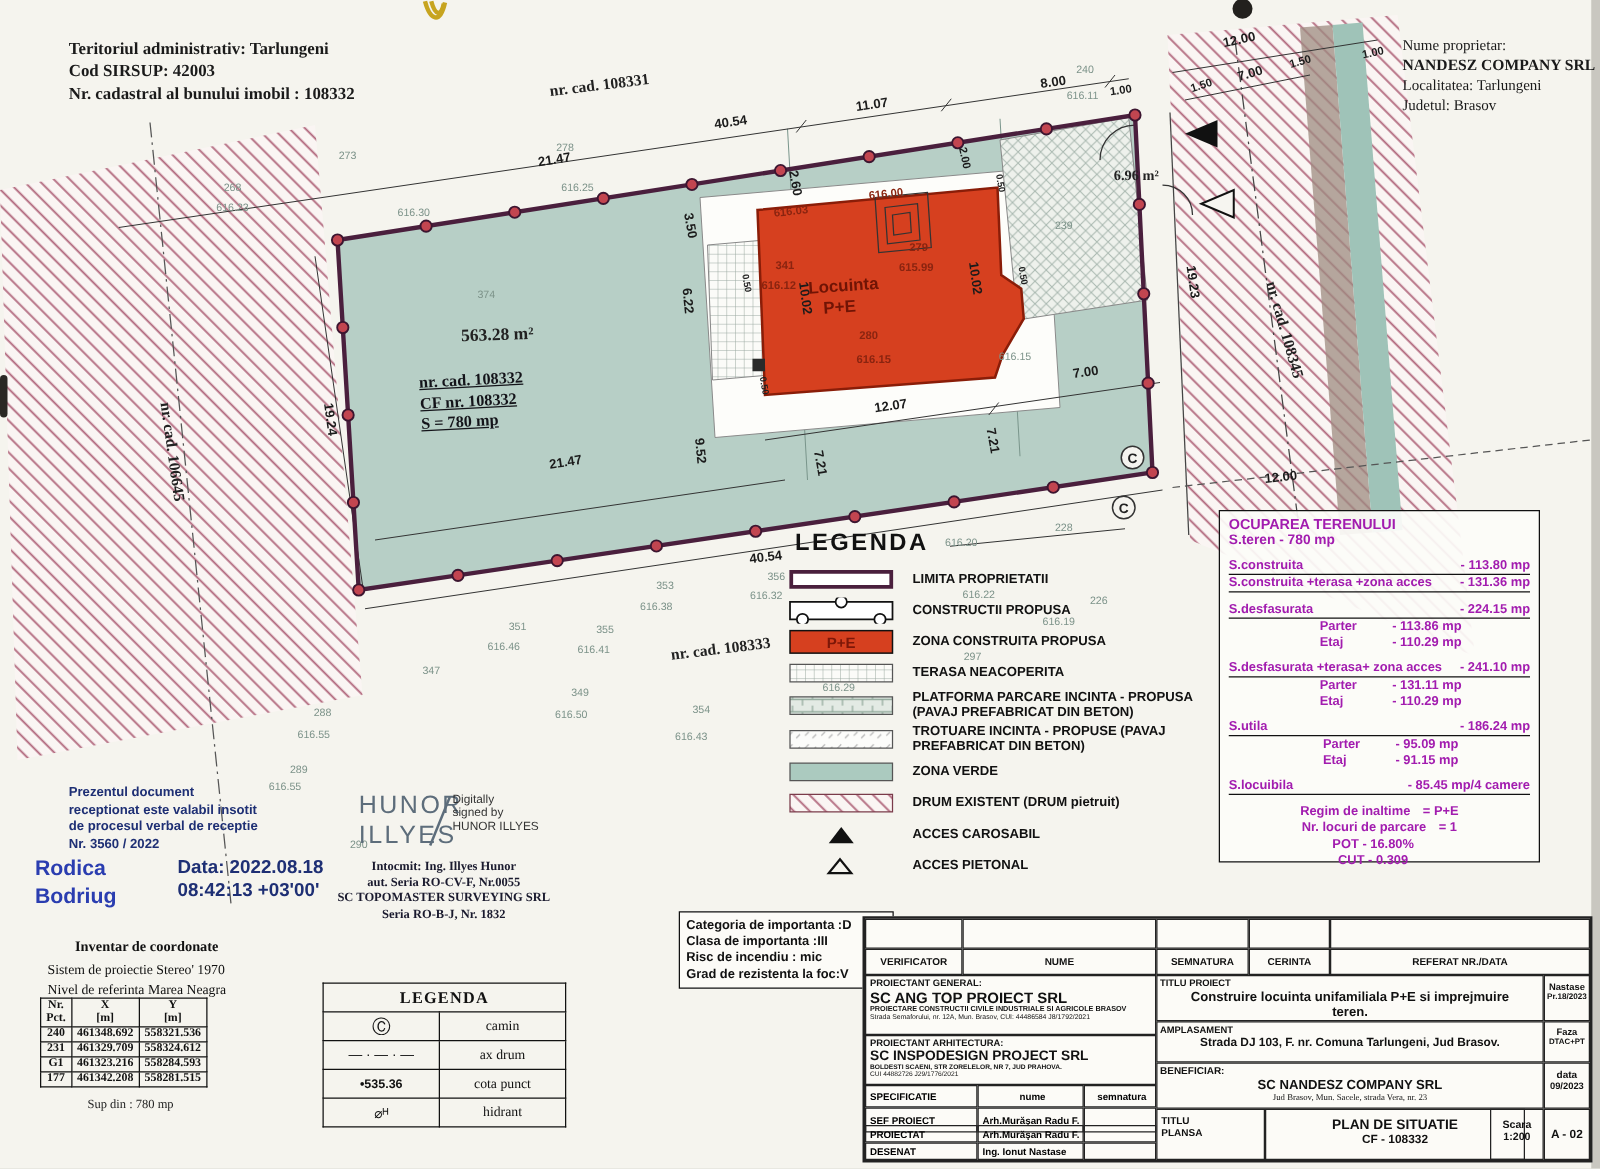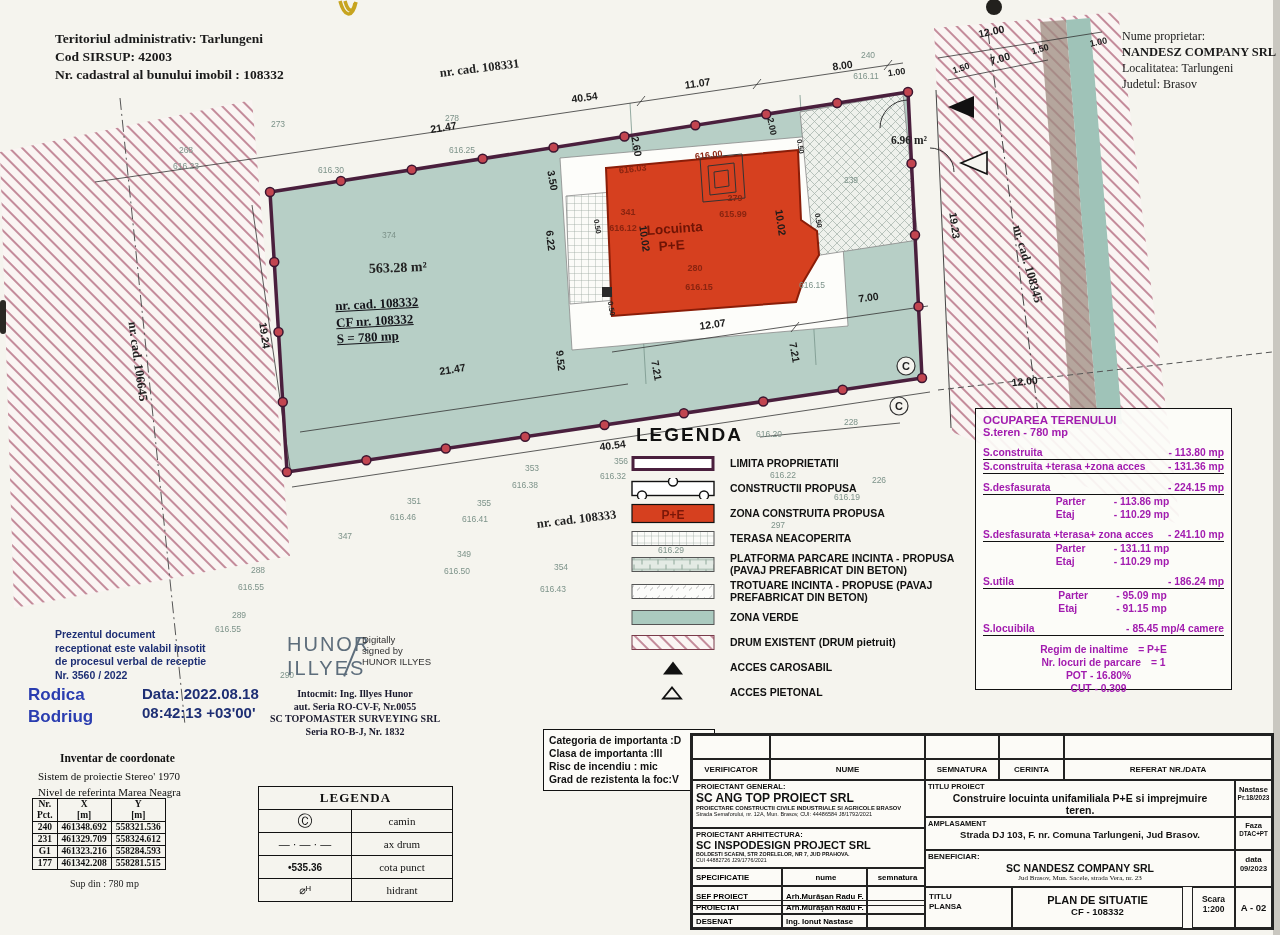--- a/index.html
+++ b/index.html
@@ -640,21 +640,21 @@
     </div>
     <div class="cell" style="left:543px;top:115px;width:37px;height:37px;text-align:center;">
       <div style="font-size:8px;font-weight:700;margin-top:4px;">data</div>
       <div style="font-size:7.5px;font-weight:700;">09/2023</div>
     </div>
 
     <div class="cell" style="left:233px;top:152px;width:87px;height:41px;">
       <div style="font-size:8px;font-weight:700;white-space:pre-line;padding:4px 3px;line-height:10px;">TITLU
 PLANSA</div>
     </div>
-    <div class="cell" style="left:320px;top:152px;width:171px;height:41px;text-align:center;">
+    <div class="cell" style="left:320px;top:152px;width:208px;height:41px;text-align:center;">
       <div style="font-size:11px;font-weight:700;margin-top:6px;">PLAN DE SITUATIE</div>
       <div style="font-size:9.5px;font-weight:700;">CF - 108332</div>
     </div>
     <div class="cell" style="left:500px;top:152px;width:43px;height:41px;text-align:center;">
       <div style="font-size:8.5px;font-weight:700;margin-top:6px;">Scara</div>
       <div style="font-size:8.5px;font-weight:700;">1:200</div>
     </div>
     <div class="cell cc" style="left:543px;top:152px;width:37px;height:41px;font-size:9.5px;font-weight:700;">A - 02</div>
   </div>
 

